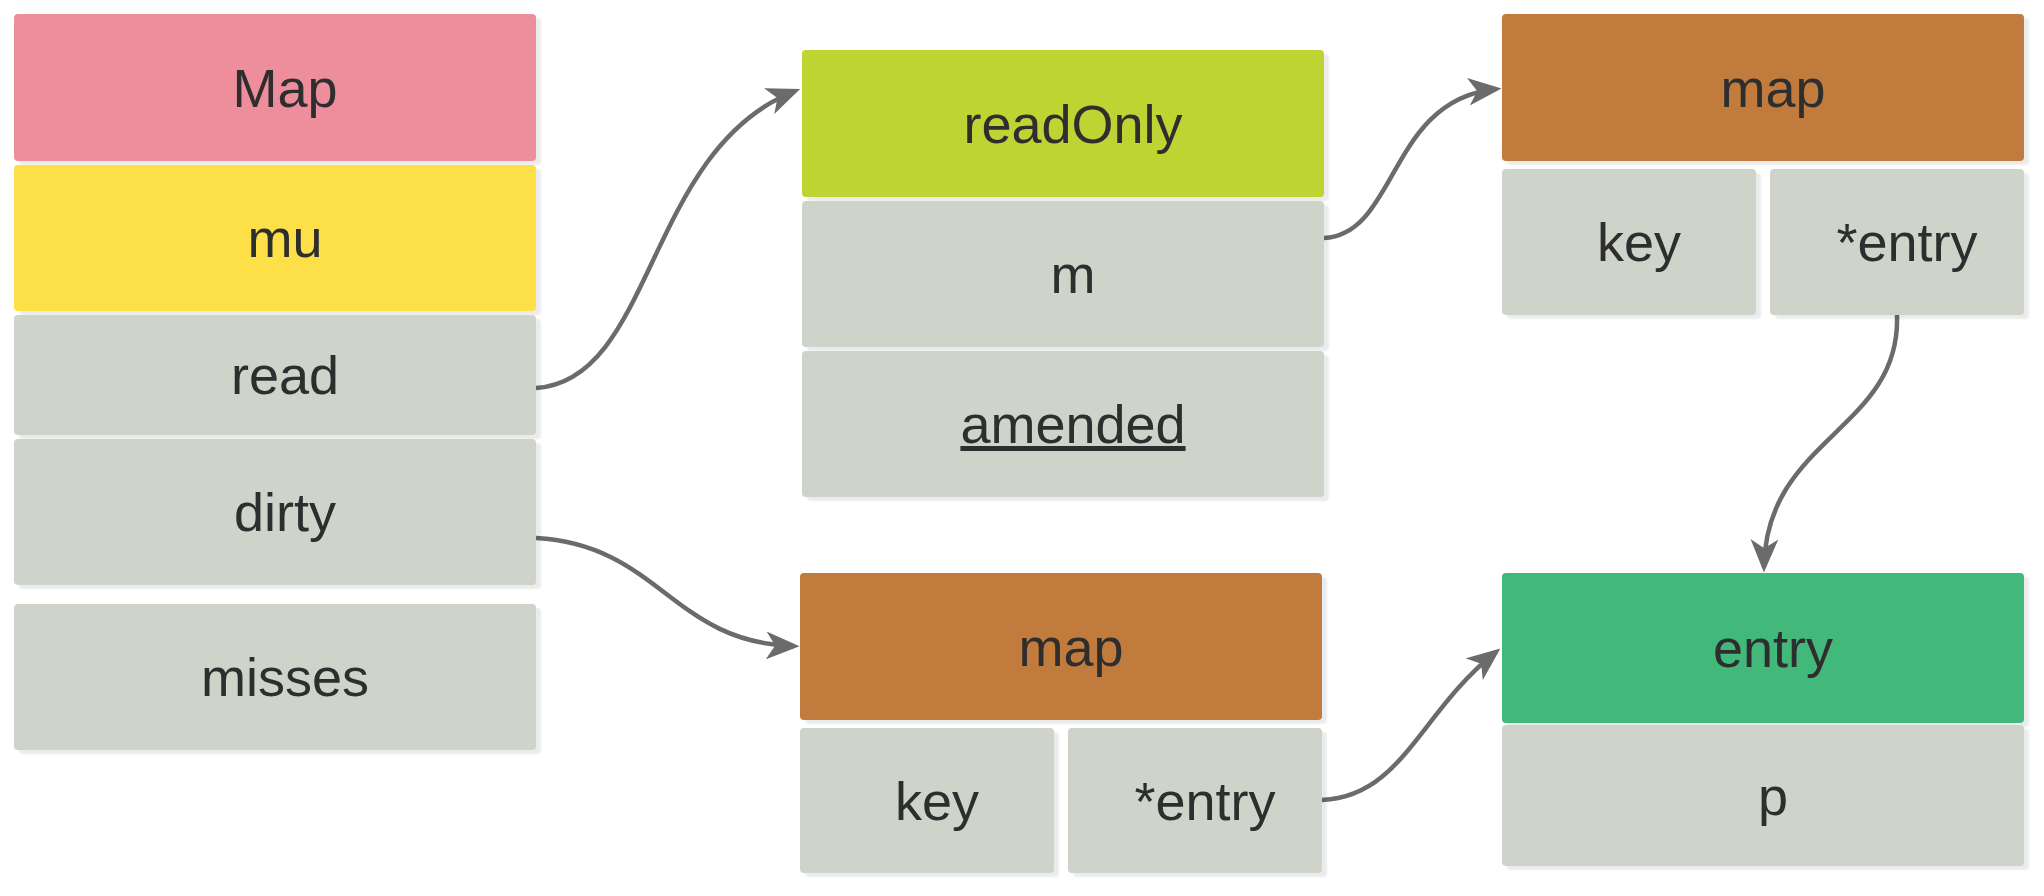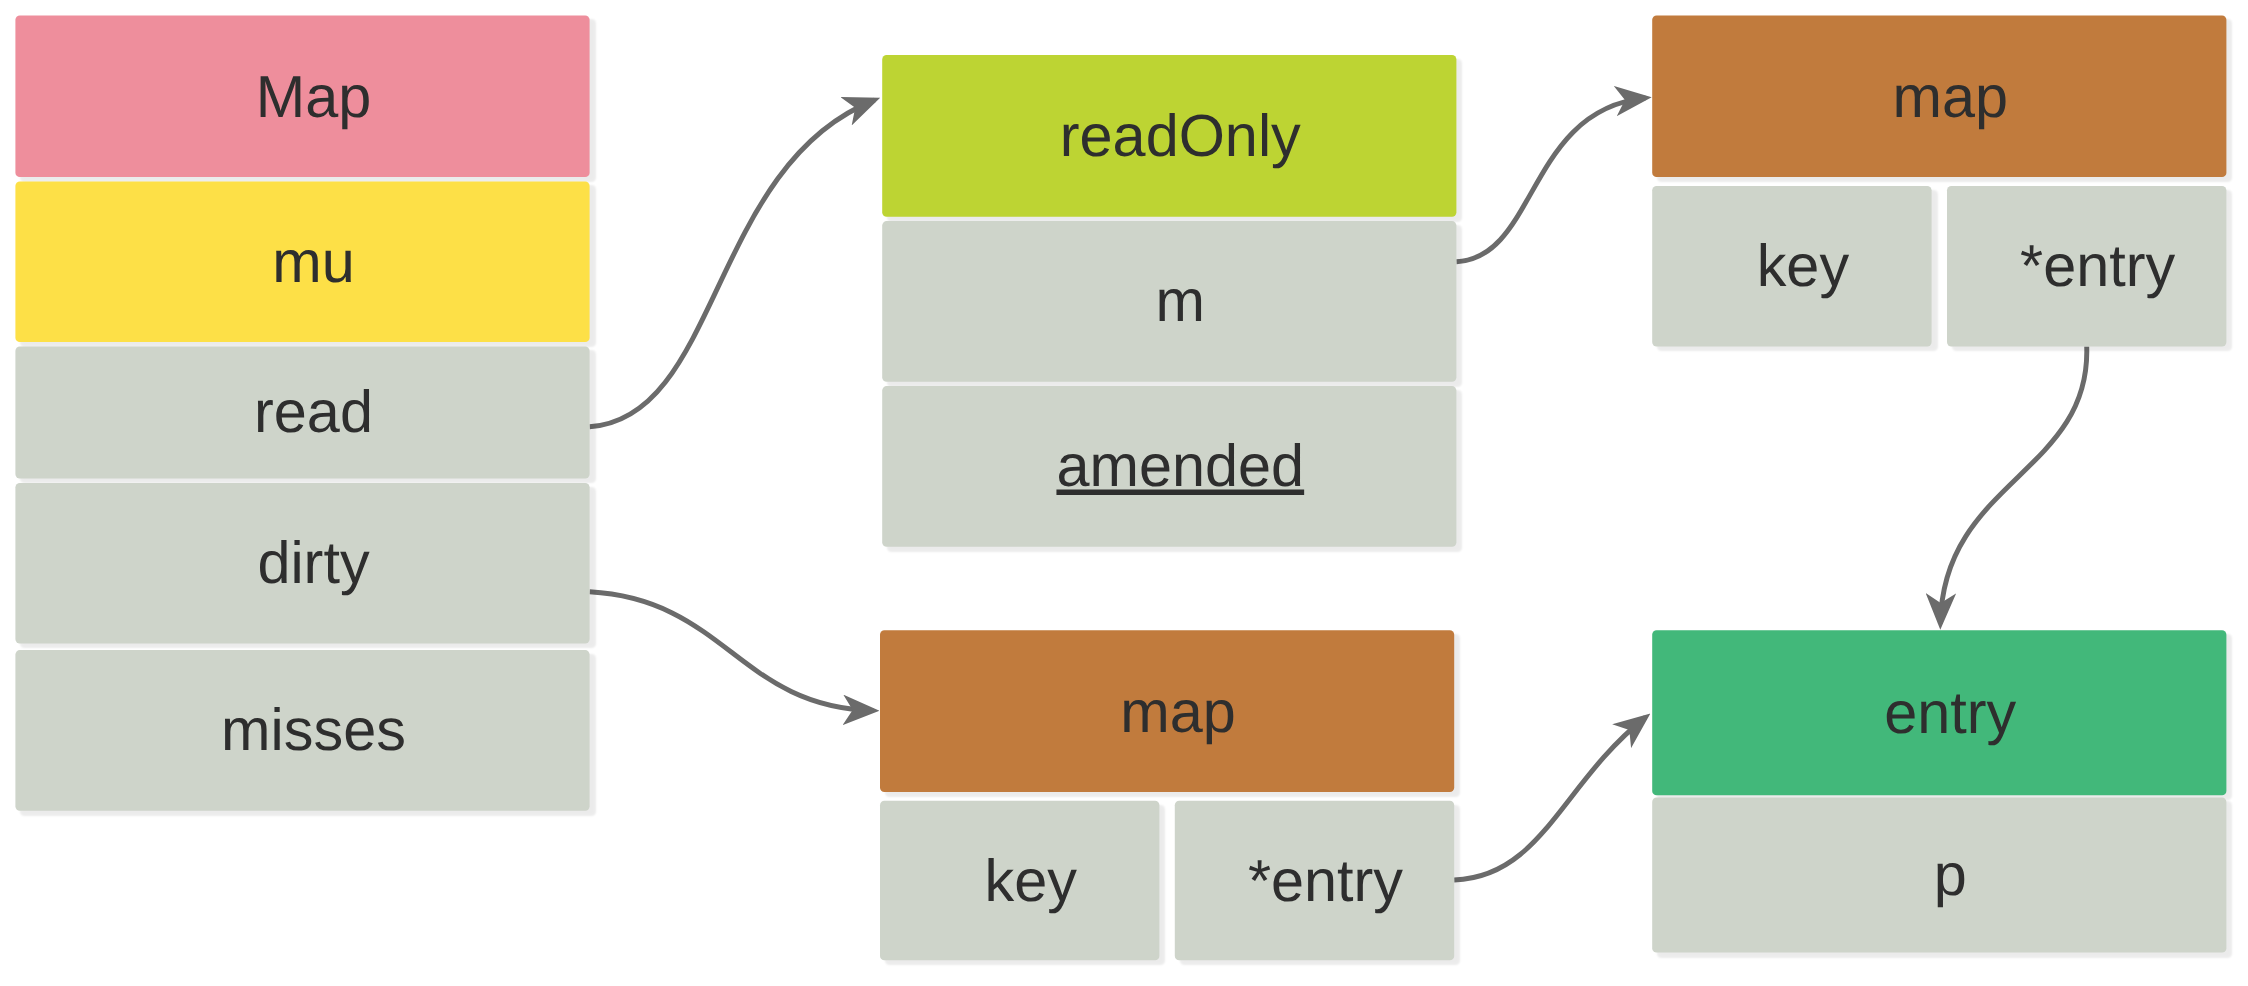--- a/index.html
+++ b/index.html
@@ -47,21 +47,21 @@
     <path fill="none" stroke-width="4.5" marker-end="url(#arrow)" d="M1897,315 C1901,430 1766,437 1764,567" stroke="#6b6b6b"></path>
     <path fill="none" stroke-width="4.5" marker-end="url(#arrow)" d="M536,538 C660,545 672,643 794,646" stroke="#6b6b6b"></path>
     <path fill="none" stroke-width="4.5" marker-end="url(#arrow)" d="M1322,800 C1402,797 1420,712 1496,652" stroke="#6b6b6b"></path>
   </svg>
 
   <div class="node" style="left:14px; top:14px; width:522px;">
     <div class="hdr" style="height: 147px; background-color: rgb(238, 142, 156);">Map</div>
     <div class="row" style="height: 146px; margin-top: 4px; background-color: #fde047;">mu</div>
     <div class="row" style="height: 120px; margin-top: 4px; background-color: rgb(206, 212, 202);">read</div>
     <div class="row" style="height: 146px; margin-top: 4px; background-color: rgb(206, 212, 202); text-align: center;">dirty</div>
-    <div class="row" style="height: 146px; margin-top: 6px; background-color: rgb(206, 212, 202);">misses</div>
+    <div class="row" style="height: 146px; margin-top: 19px; background-color: rgb(206, 212, 202);">misses</div>
   </div>
 
   <div class="node" style="left:802px; top:14px; width:522px;margin-top:36px;">
     <div class="hdr" style="height: 147px; background-color: rgb(189, 212, 51);">readOnly</div>
     <div class="row" style="height: 146px; margin-top: 4px; background-color: rgb(206, 212, 202);">m</div>
     <div class="row" style="height: 146px; margin-top: 4px; background-color: rgb(206, 212, 202); text-decoration: underline;">amended</div>
   </div>
 
   <div class="node" style="left:1502px; top:14px; width:522px;">
     <div class="hdr" style="height: 147px; background-color: rgb(193, 123, 61);">map</div>

